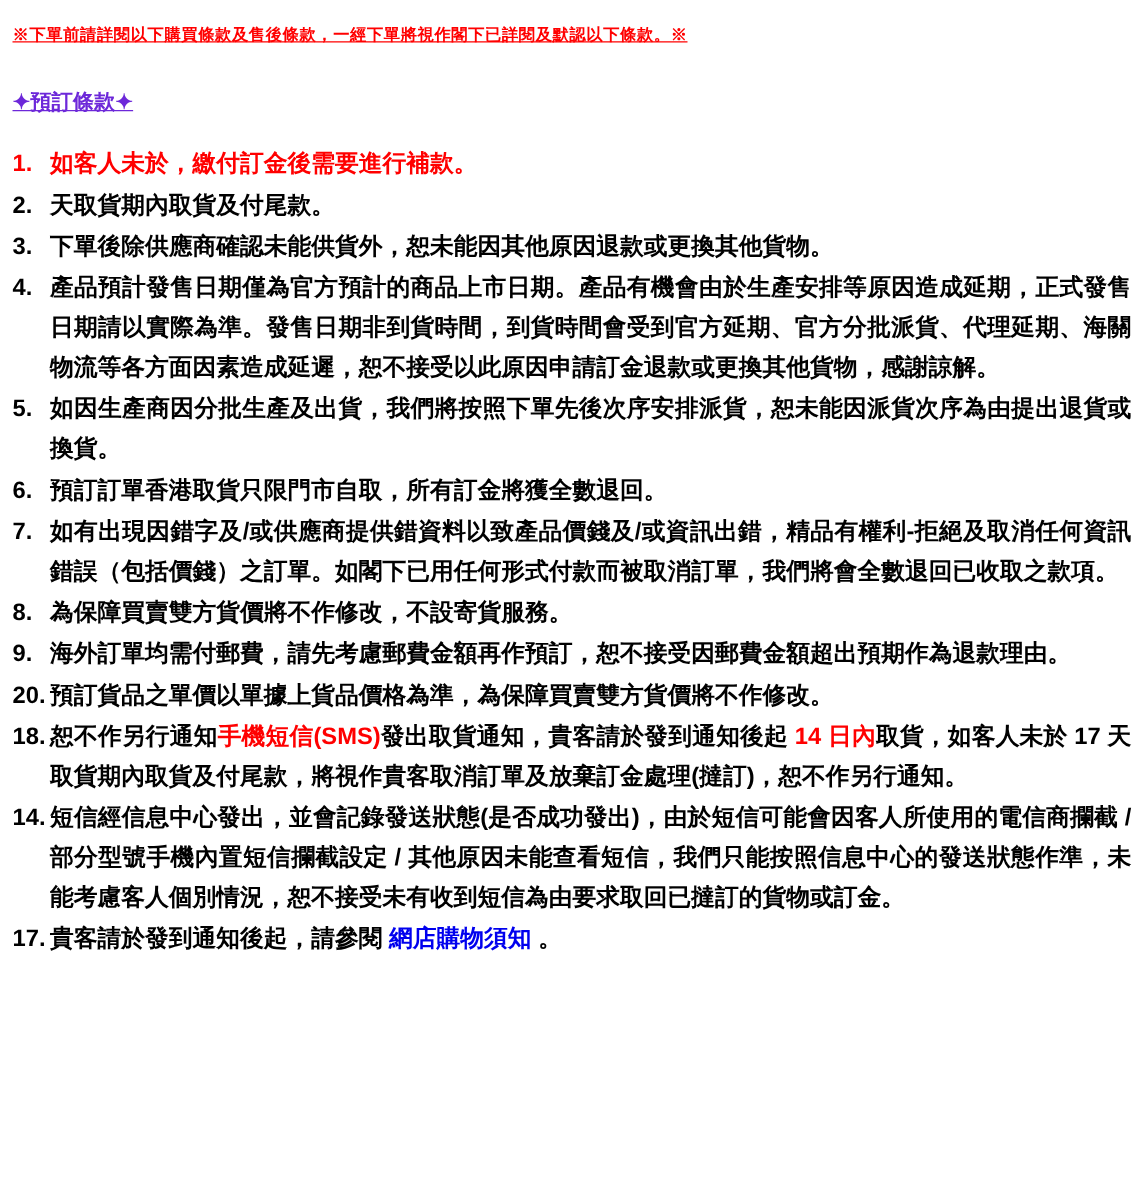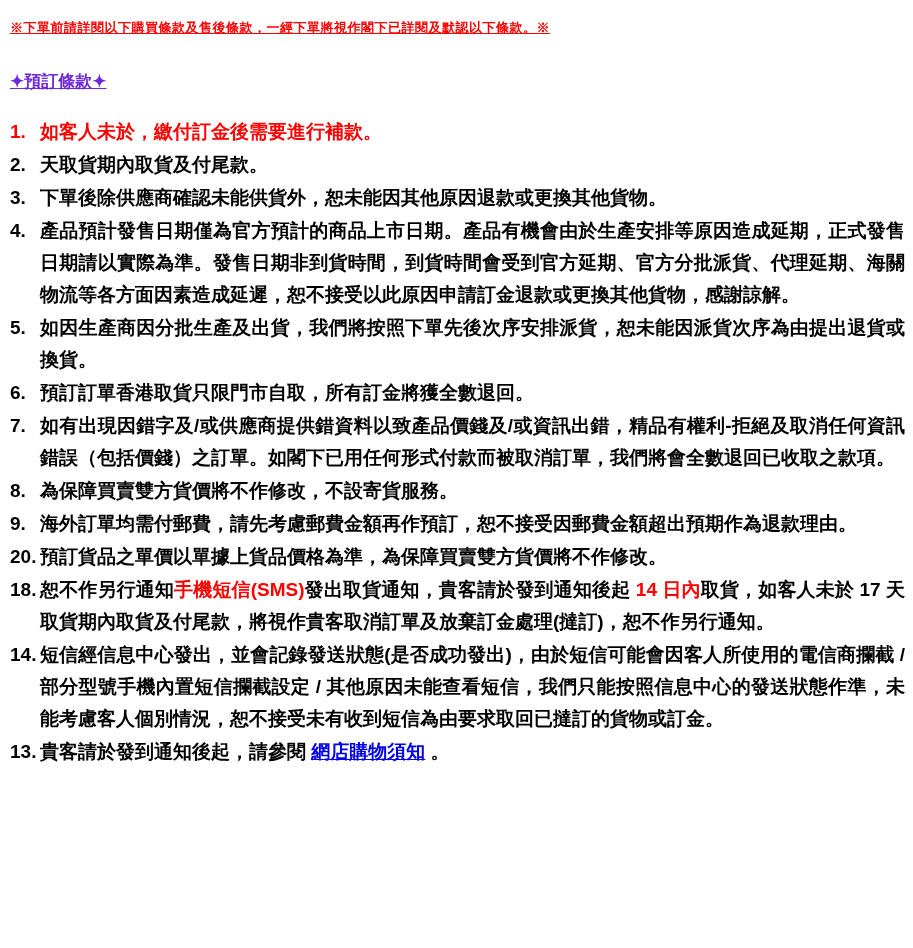--- a/index.html
+++ b/index.html
@@ -40,21 +40,20 @@
     position: absolute;
     left: 0;
     top: 0;
   }
   .item.red, .item.red .num, .item.red .txt { color: #ff0000; }
   .red-u {
     color: #ff0000;
   }
   .link {
     color: #0000ee;
-    text-decoration: underline;
     cursor: pointer;
   }
 </style>
 </head>
 <body>
 
 <div class="page">
 
   <div class="title">※下單前請詳閱以下購買條款及售後條款，一經下單將視作閣下已詳閱及默認以下條款。※</div>
 
@@ -116,18 +115,18 @@
       <span class="num">18.</span>
       <span class="txt"><span>恕不作另行通知</span><span class="red-u">手機短信(SMS)</span><span>發出取貨通知，貴客請於發到通知後起 </span><span class="red-u">14 日內</span><span>取貨，如客人未於 17 天取貨期內取貨及付尾款，將視作貴客取消訂單及放棄訂金處理(撻訂)，恕不作另行通知。</span></span>
     </div>
 
     <div class="item">
       <span class="num">14.</span>
       <span class="txt">短信經信息中心發出，並會記錄發送狀態(是否成功發出)，由於短信可能會因客人所使用的電信商攔截 / 部分型號手機內置短信攔截設定 / 其他原因未能查看短信，我們只能按照信息中心的發送狀態作準，未能考慮客人個別情況，恕不接受未有收到短信為由要求取回已撻訂的貨物或訂金。</span>
     </div>
 
     <div class="item">
-      <span class="num">13.</span>
+      <span class="num">17.</span>
       <span class="txt"><span>貴客請於發到通知後起，請參閱 </span><a class="link">網店購物須知</a><span> 。</span></span>
     </div>
 
   </div>
 </div>
 
 </body></html>

